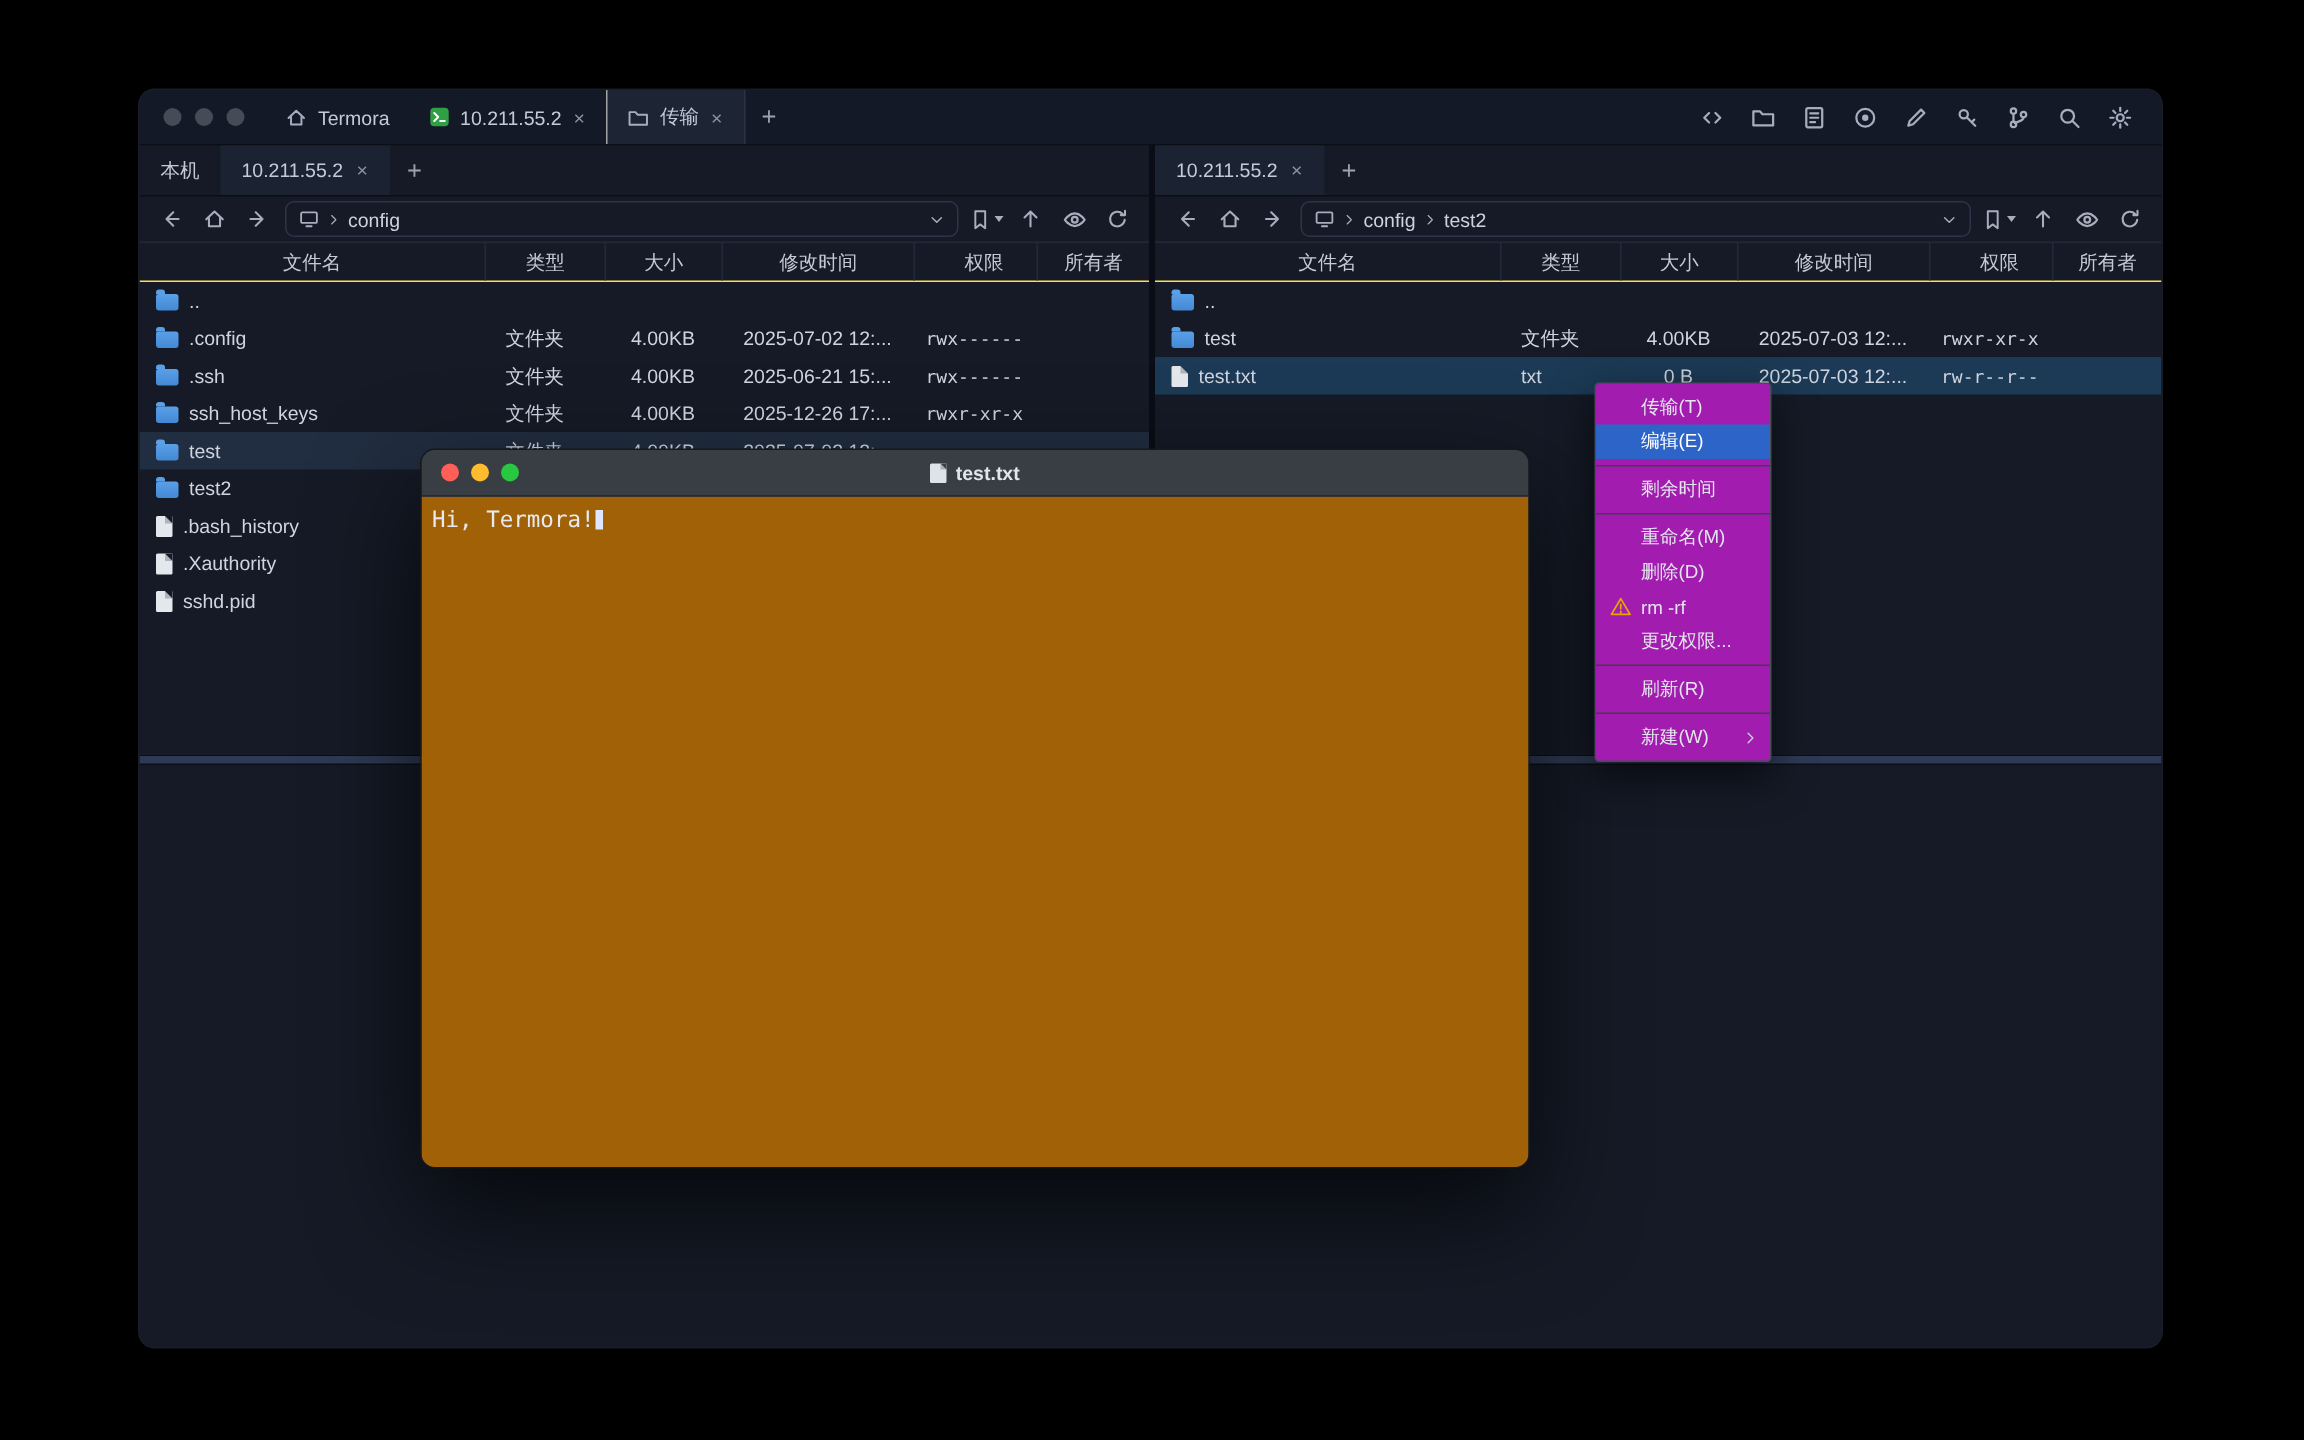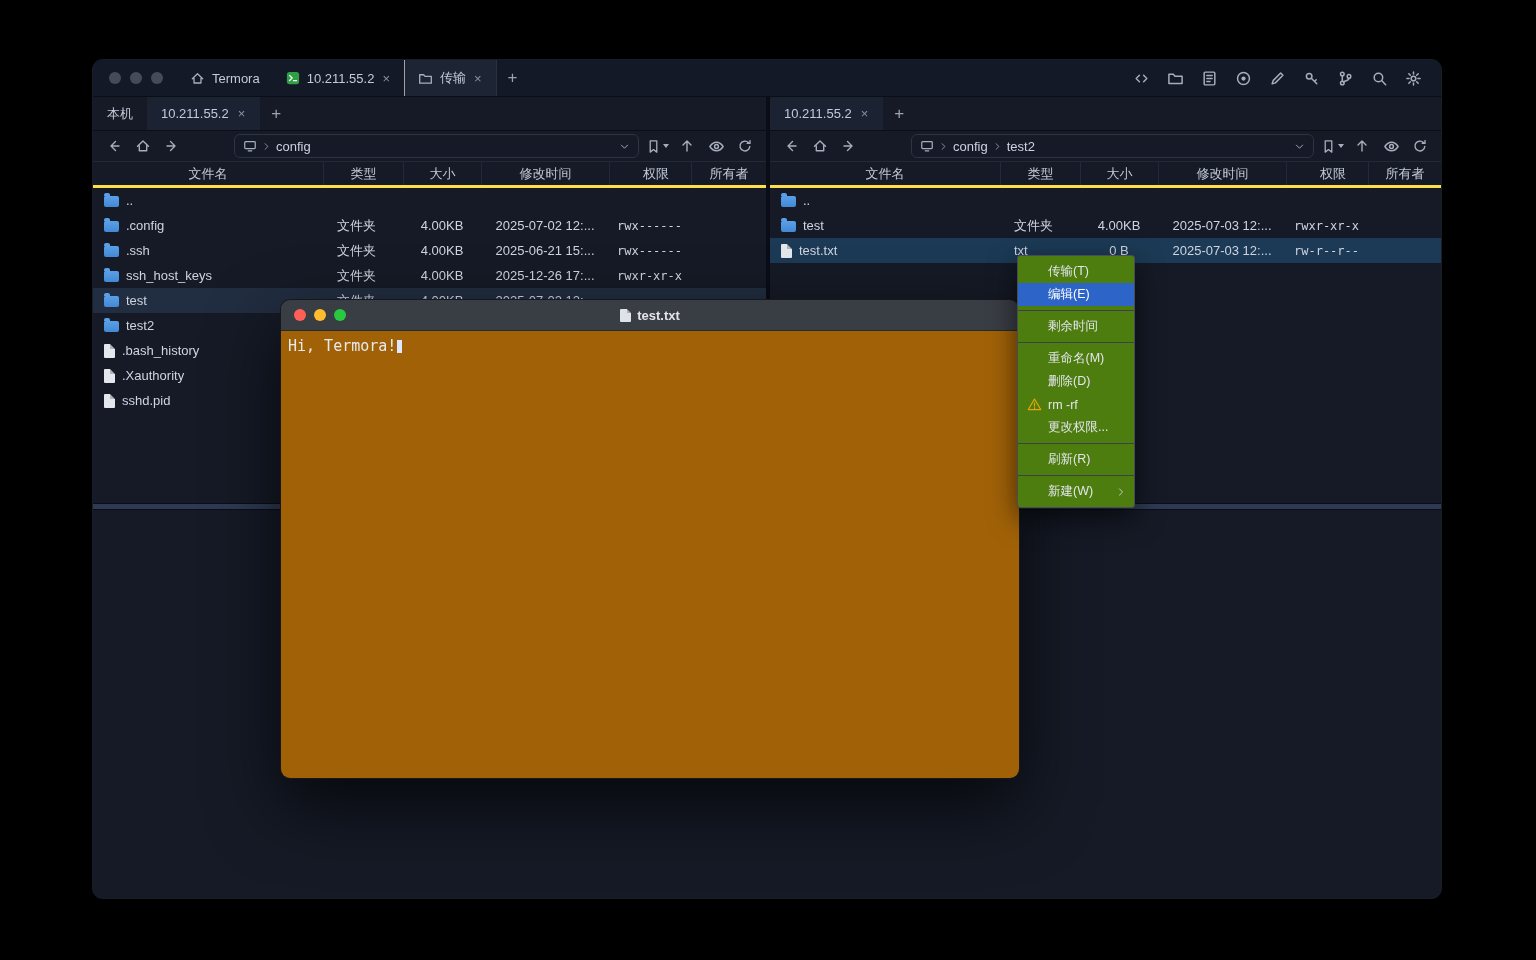--- a/index.html
+++ b/index.html
@@ -30,28 +30,28 @@
   .pane { display:flex; flex-direction:column; background:#151a26; }
   .pane.left { width:673px; flex:0 0 673px; }
   .pane.right { flex:1; }
   .pane-divider { width:4px; flex:0 0 4px; background:#0a0d15; }
 
   .pane-tabs { height:34px; flex:0 0 34px; display:flex; align-items:stretch; border-bottom:1px solid #0b0e15; }
   .ptab { display:flex; align-items:center; gap:8px; padding:0 14px; color:#c3cad8; }
   .ptab.active { background:#1b2231; }
   .pane-toolbar { height:30px; flex:0 0 30px; display:flex; align-items:center; gap:7px; padding:0 10px; }
   .tbtn { width:22px; height:22px; display:flex; align-items:center; justify-content:center; border-radius:4px; }
-  .pathbar { flex:1; height:24px; border:1px solid #2c3447; border-radius:6px; display:flex; align-items:center; gap:5px; padding:0 8px; background:#151a26;margin-left:44px; }
+  .pathbar { flex:1; height:24px; border:1px solid #2c3447; border-radius:6px; display:flex; align-items:center; gap:5px; padding:0 8px; background:#151a26; }
   .crumb { color:#ccd2de; }
   .pathbar .spacer { flex:1; }
   .bm-wrap { display:flex; align-items:center; gap:2px; }
   .caret-down { width:0; height:0; border-left:3.5px solid transparent; border-right:3.5px solid transparent; border-top:4px solid #a6aebd; }
 
   
-  .grid-header { height:27px; flex:0 0 27px; display:flex; border-top:1px solid #222938; border-bottom:3px solid #fde047; }
+  .grid-header { height:27px; flex:0 0 27px; display:flex; border-top:1px solid #222938; border-bottom:1px solid #fde047; }
   .gh { display:flex; align-items:center; justify-content:center; color:#c3cad6; border-left:1px solid #222938; }
   .gh:first-child { border-left:none; }
   .rows { flex:1; overflow:hidden; }
   .row { height:25px; display:flex; align-items:center; }
   .row.sel-left { background:#212d40; }
   .row.sel-right { background:#1c3a55; }
   .cell { height:100%; display:flex; align-items:center; overflow:hidden; white-space:nowrap; }
   .c1 { width:230px; flex:0 0 230px; } .c2 { width:80px; flex:0 0 80px; }
   .c3 { width:78px; flex:0 0 78px; } .c4 { width:128px; flex:0 0 128px; }
   .c5 { width:82px; flex:0 0 82px;padding-left:11px; } .c6 { flex:1; }
@@ -71,21 +71,21 @@
   
   .hsplitter { height:7px; flex:0 0 7px; background:#2e3a55; border-top:1px solid #0b0e15; border-bottom:1px solid #0b0e15; }
   .transfer { flex:1; background:#151a26; padding-top:8px; display:flex; flex-direction:column; }
   .t-header { height:26px; flex:0 0 26px; display:flex; border-top:1px solid #222938; border-bottom:1px solid #222938; }
   .th { display:flex; align-items:center; justify-content:center; color:#c3cad6; border-left:1px solid #222938; }
   .th:first-child { border-left:none; }
   .tw1 { width:327px; } .tw2 { width:620px; } .tw3 { width:200px; } .tw4 { width:90px; } .tw5 { width:75px; } .tw6 { flex:1; }
   .t-body { flex:1; }
 
   
-  .menu { position:absolute; left:1017px; top:255px; width:118px; background:#4d7c0f;
+  .menu { position:absolute; left:1063px; top:255px; width:118px; background:#a21caf;
     border:1px solid #474c57; border-radius:3px; padding:4px 0; z-index:30; box-shadow:0 10px 28px rgba(0,0,0,.6); }
   .mi { height:23px; display:flex; align-items:center; padding-left:30px; color:#e3e6ec; font-size:12.5px; position:relative; }
   .mi.hl { background:#2d64c8; color:#fff; }
   .mi .mi-icon { position:absolute; left:9px; top:4px; }
   .mi .sub { position:absolute; right:8px; }
   .mdiv { height:1px; background:#3c414c; margin:4px 0; }
 
   
   .editor { position:absolute; left:281px; top:300px; width:738px; height:478px; border-radius:9px; z-index:20;
     box-shadow:0 0 0 1px #17181b, 0 28px 70px rgba(0,0,0,.7); display:flex; flex-direction:column; overflow:hidden; }

